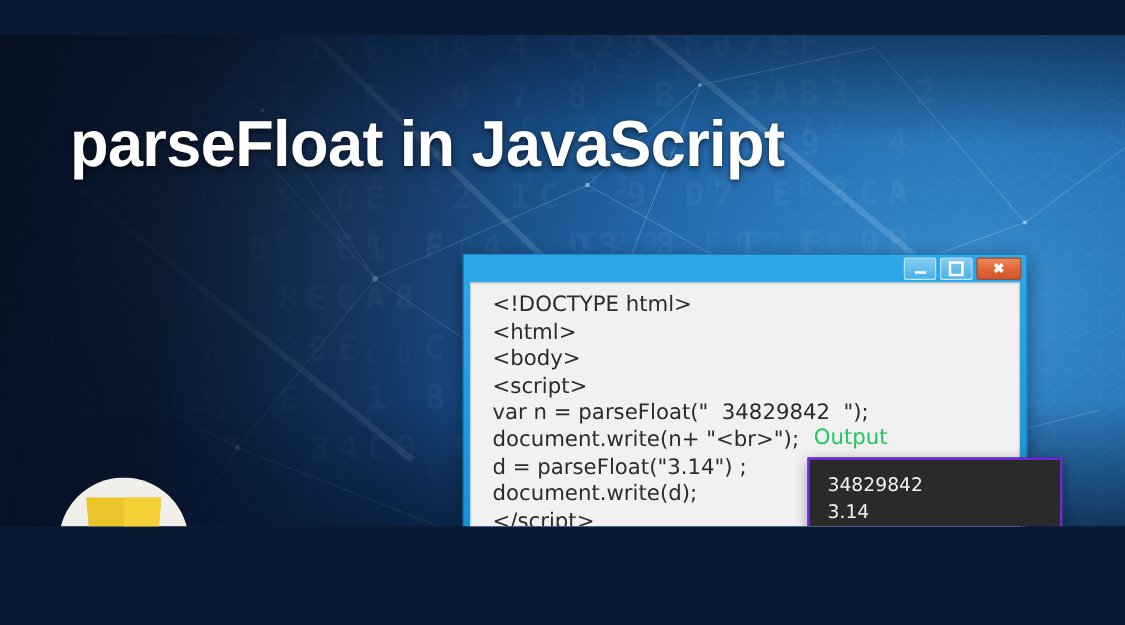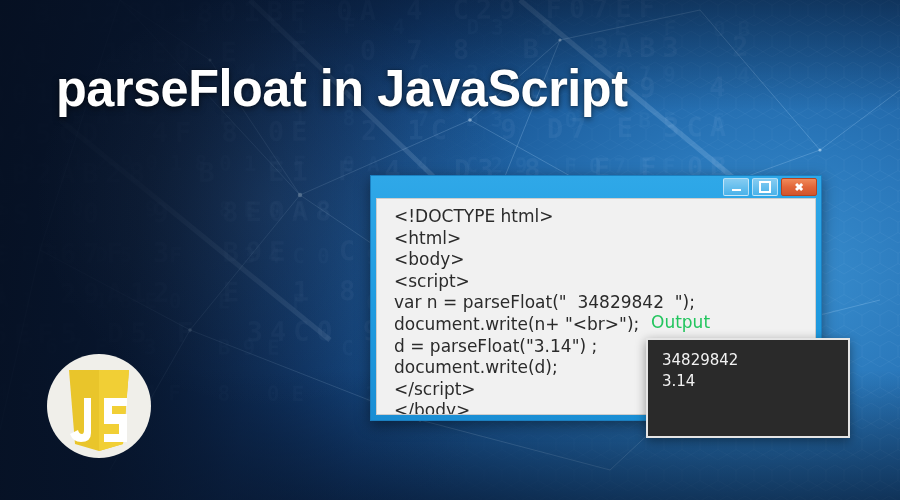--- a/index.html
+++ b/index.html
@@ -1,21 +1,21 @@
 <!DOCTYPE html>
 <html><head>
 <meta charset="utf-8">
 <style>
   html,body{margin:0;padding:0;}
   body{
     width:900px;height:500px;overflow:hidden;
     font-family:"Liberation Sans", sans-serif;
     background:#0a1a33;
   }
-  #stage{position:relative;width:900px;height:500px;overflow:hidden;}
+  #stage{position:relative;width:900px;height:393px;overflow:hidden;margin-top:28px;}
 
   
   .bg-base{
     position:absolute;inset:0;
     background:
       radial-gradient(ellipse 780px 620px at 86% 56%, #3a90d0 0%, #2a78bb 22%, #1d5e9e 42%, #123f76 62%, #0c2850 78%, #07172f 100%);
   }
   .bg-vignette{
     position:absolute;inset:0;
     background:
@@ -108,21 +108,21 @@
 
   
   .output-label{
     position:absolute;left:651px;top:312px;
     font-family:"DejaVu Sans", sans-serif;
     font-size:17px;color:#22c55e;
   }
   .output-box{
     position:absolute;left:646px;top:338px;width:200px;height:96px;
     background:#2a2a2a;
-    border:2px solid #e5e5e5;
+    border:2px solid #6d28d9;
     box-shadow:0 3px 10px rgba(0,0,0,.4);
   }
   .output-text{
     padding:10px 0 0 14px;
     font-family:"DejaVu Sans", sans-serif;
     font-size:15px;line-height:21px;color:#f2f2f2;
     white-space:pre;
   }
 
   

